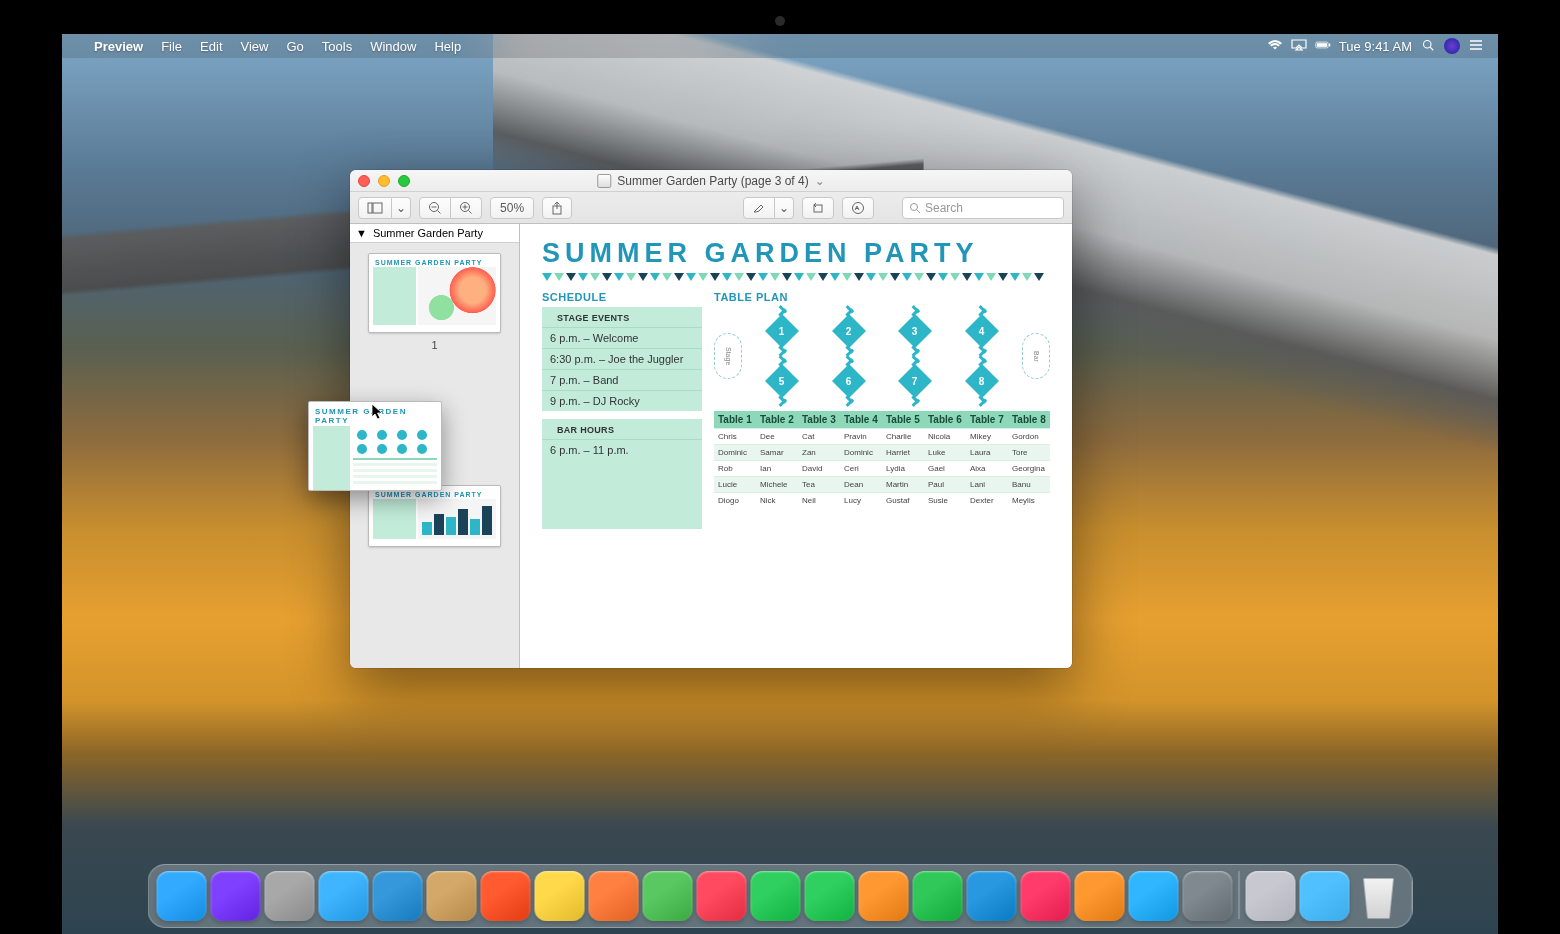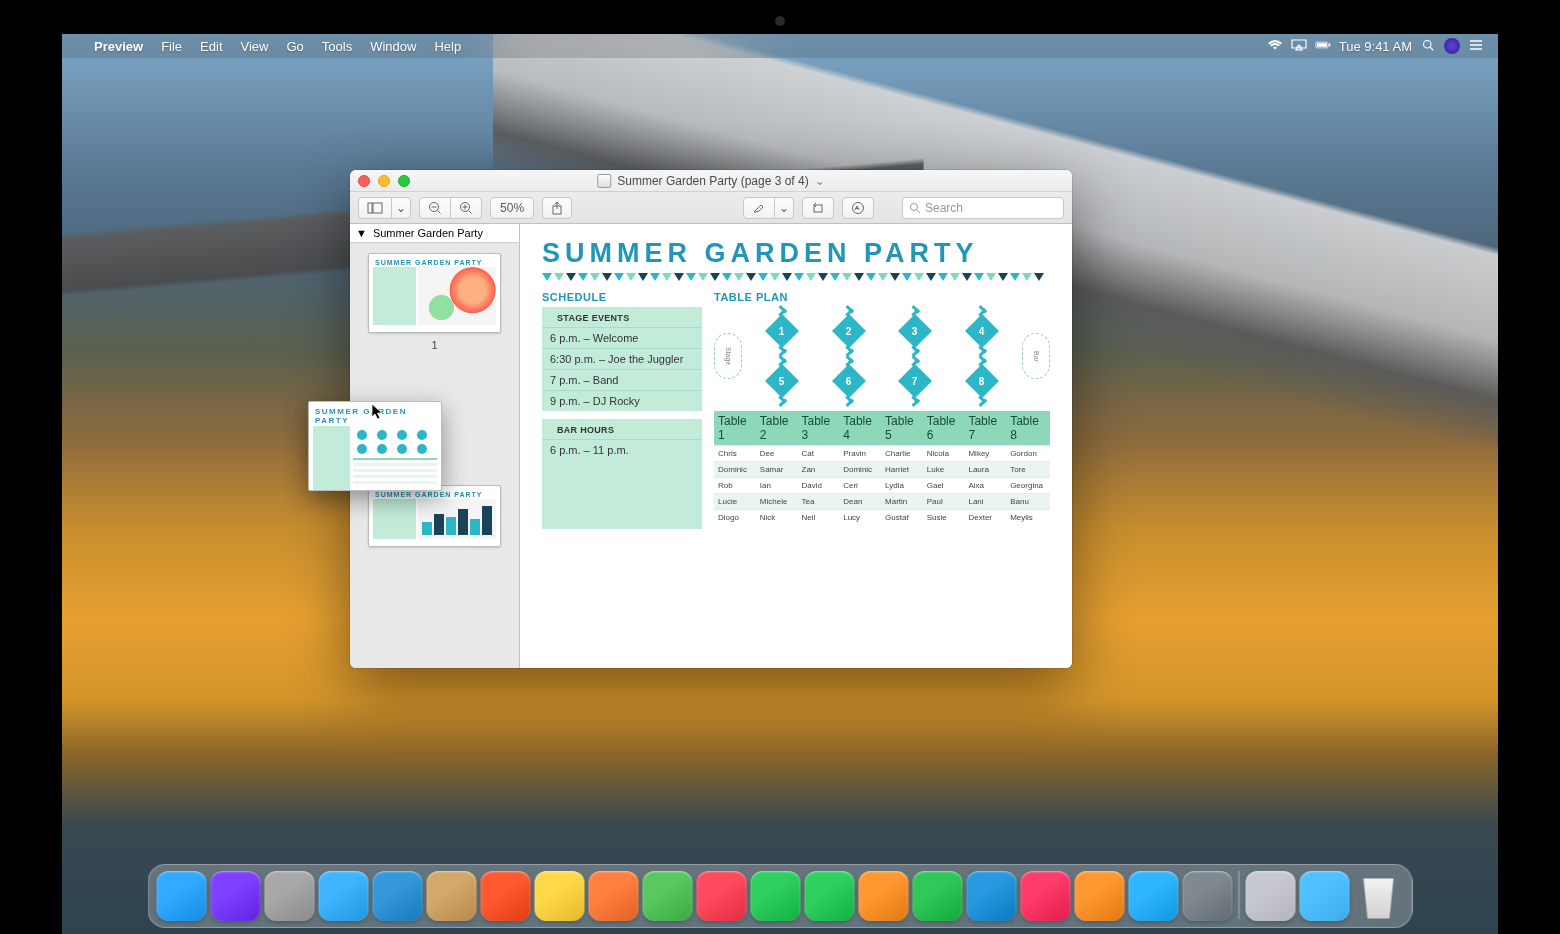--- a/index.html
+++ b/index.html
@@ -284,24 +284,24 @@
 .table-icon .c3 { bottom: 0; left: 40%; transform: rotate(45deg); }
 .table-icon .c4 { bottom: 0; right: 40%; transform: rotate(-45deg); transform-origin: right; }
 .seating {
   width: 100%;
   border-collapse: collapse;
   font-size: 8px;
 }
 .seating th {
   background: #8dd8b8;
   color: #1a4a3a;
-  font-weight: 400;
+  font-weight: 700;
   padding: 3px 4px;
   text-align: left;
-  font-size: 12px;
+  font-size: 10px;
 }
 .seating td {
   padding: 3px 4px;
   border-top: 1px solid #d8f0e4;
   color: #444;
 }
 .seating tr:nth-child(even) td { background: #e8f6ef; }
 .thumb-title { color: #2196b8; font-size: 7px; font-weight: 700; letter-spacing: 1px; text-align: left; padding: 1px 2px; }
 .thumb-body { display: flex; gap: 2px; height: calc(100% - 12px); }
 .thumb-left { width: 35%; background: #c2ecd9; }

